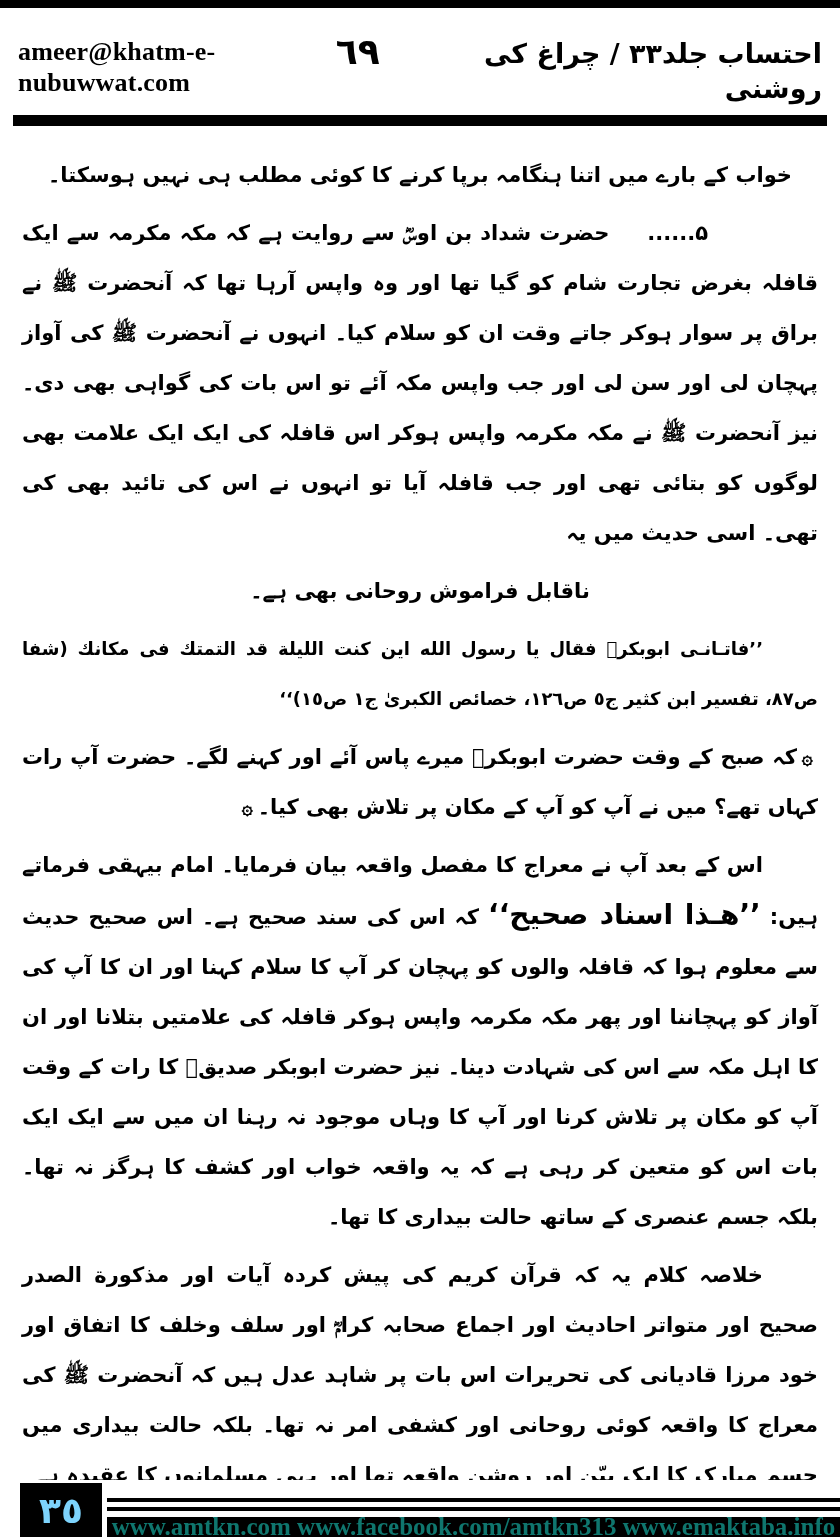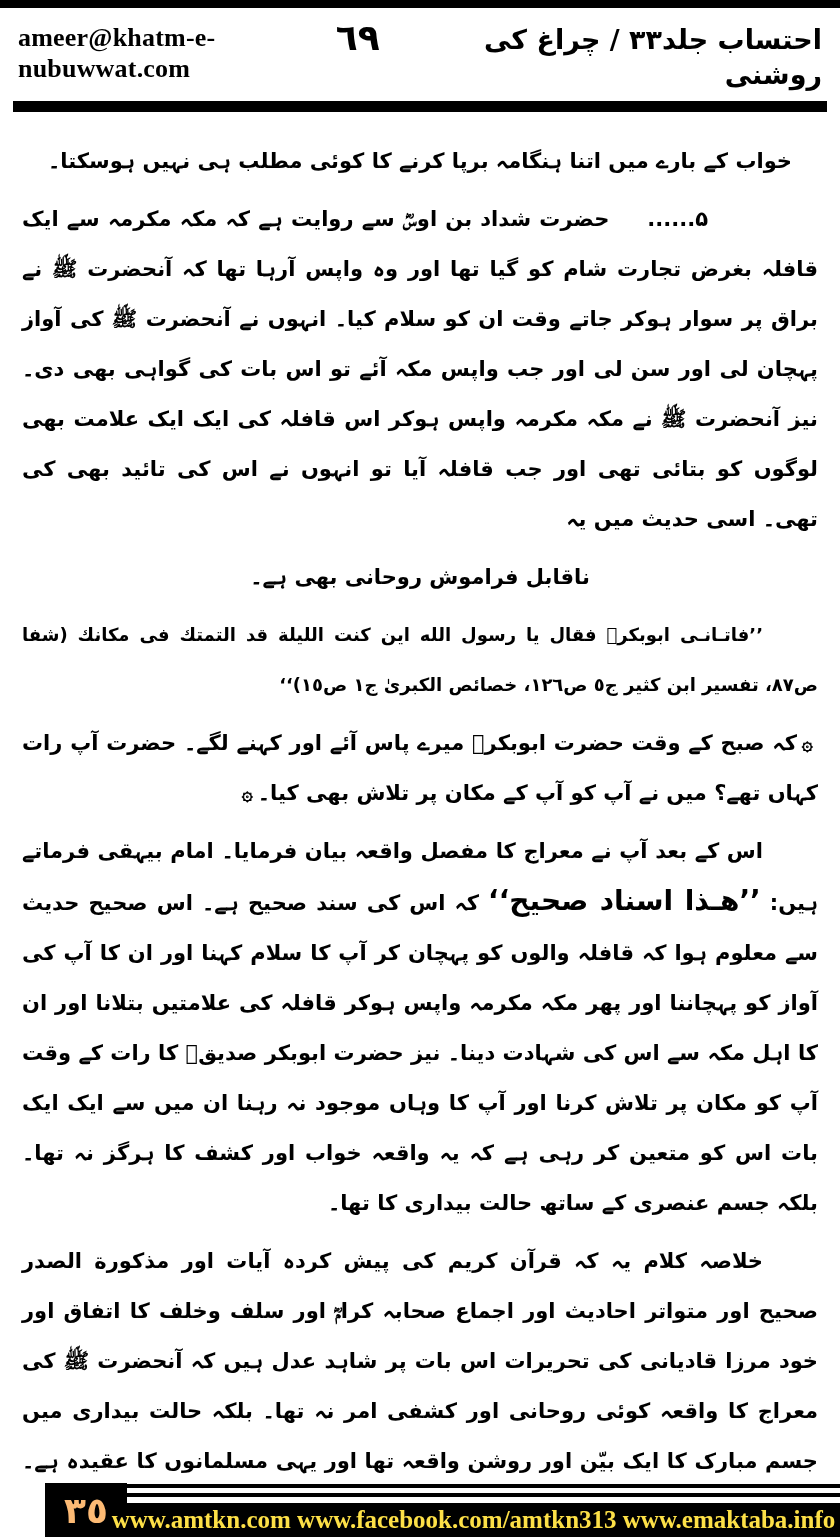--- a/index.html
+++ b/index.html
@@ -5,21 +5,21 @@
   html, body { margin:0; padding:0; }
   body {
     width:840px; height:1540px; position:relative;
     background:#ffffff; color:#000;
     font-family:"DejaVu Sans", sans-serif;
     overflow:hidden;
   }
   .topbar { height:8px; background:#000; width:100%; }
   .header {
     display:flex; align-items:flex-start; justify-content:space-between;
-    padding:14px 18px 0 18px;
+    padding:28px 18px 0 18px;
   }
   .email {
     direction:ltr;
     font-family:"Liberation Serif", serif;
     font-weight:bold; font-size:26px; line-height:1.2; letter-spacing:0.2px;
   }
   .pagenum-top {
     font-weight:bold; font-size:36px; line-height:1;
     margin:-2px 60px 10px 0;
   }
@@ -39,32 +39,32 @@
   .content p.indent { text-indent:55px; }
   .content p.center { text-align:center; }
   .arabic { font-size:18px; }
   .arabic-inline { font-size:28px; }
   .num-gap { margin-left:38px; display:inline-block; }
   .ornament { padding:0 5px; font-size:19px; }
 
   .footer { position:absolute; left:0; right:0; bottom:0; height:60px; background:#fff; }
   .page-box {
     position:absolute; left:20px; bottom:3px; width:82px; height:54px;
-    background:#000; color:#fdba74;
+    background:#000; color:#7dd3fc;
     display:flex; align-items:center; justify-content:center;
-    font-weight:bold; font-size:36px;margin-left:25px;
+    font-weight:bold; font-size:36px;
   }
   .footer-right { position:absolute; left:107px; right:0; bottom:3px; }
   .rules {
     height:5px;
     border-top:4px solid #000; border-bottom:4px solid #000;
     margin-bottom:6px;
   }
   .url-bar {
-    background:#000; color:#fde047; height:34px;
+    background:#000; color:#0f766e; height:20px;
     display:flex; align-items:center; justify-content:center;
     font-family:"Liberation Serif", serif;
     font-weight:bold; font-size:25px; direction:ltr;
     white-space:nowrap;
   }
 </style>
 </head>
 <body>
 
 <div class="topbar"></div>

